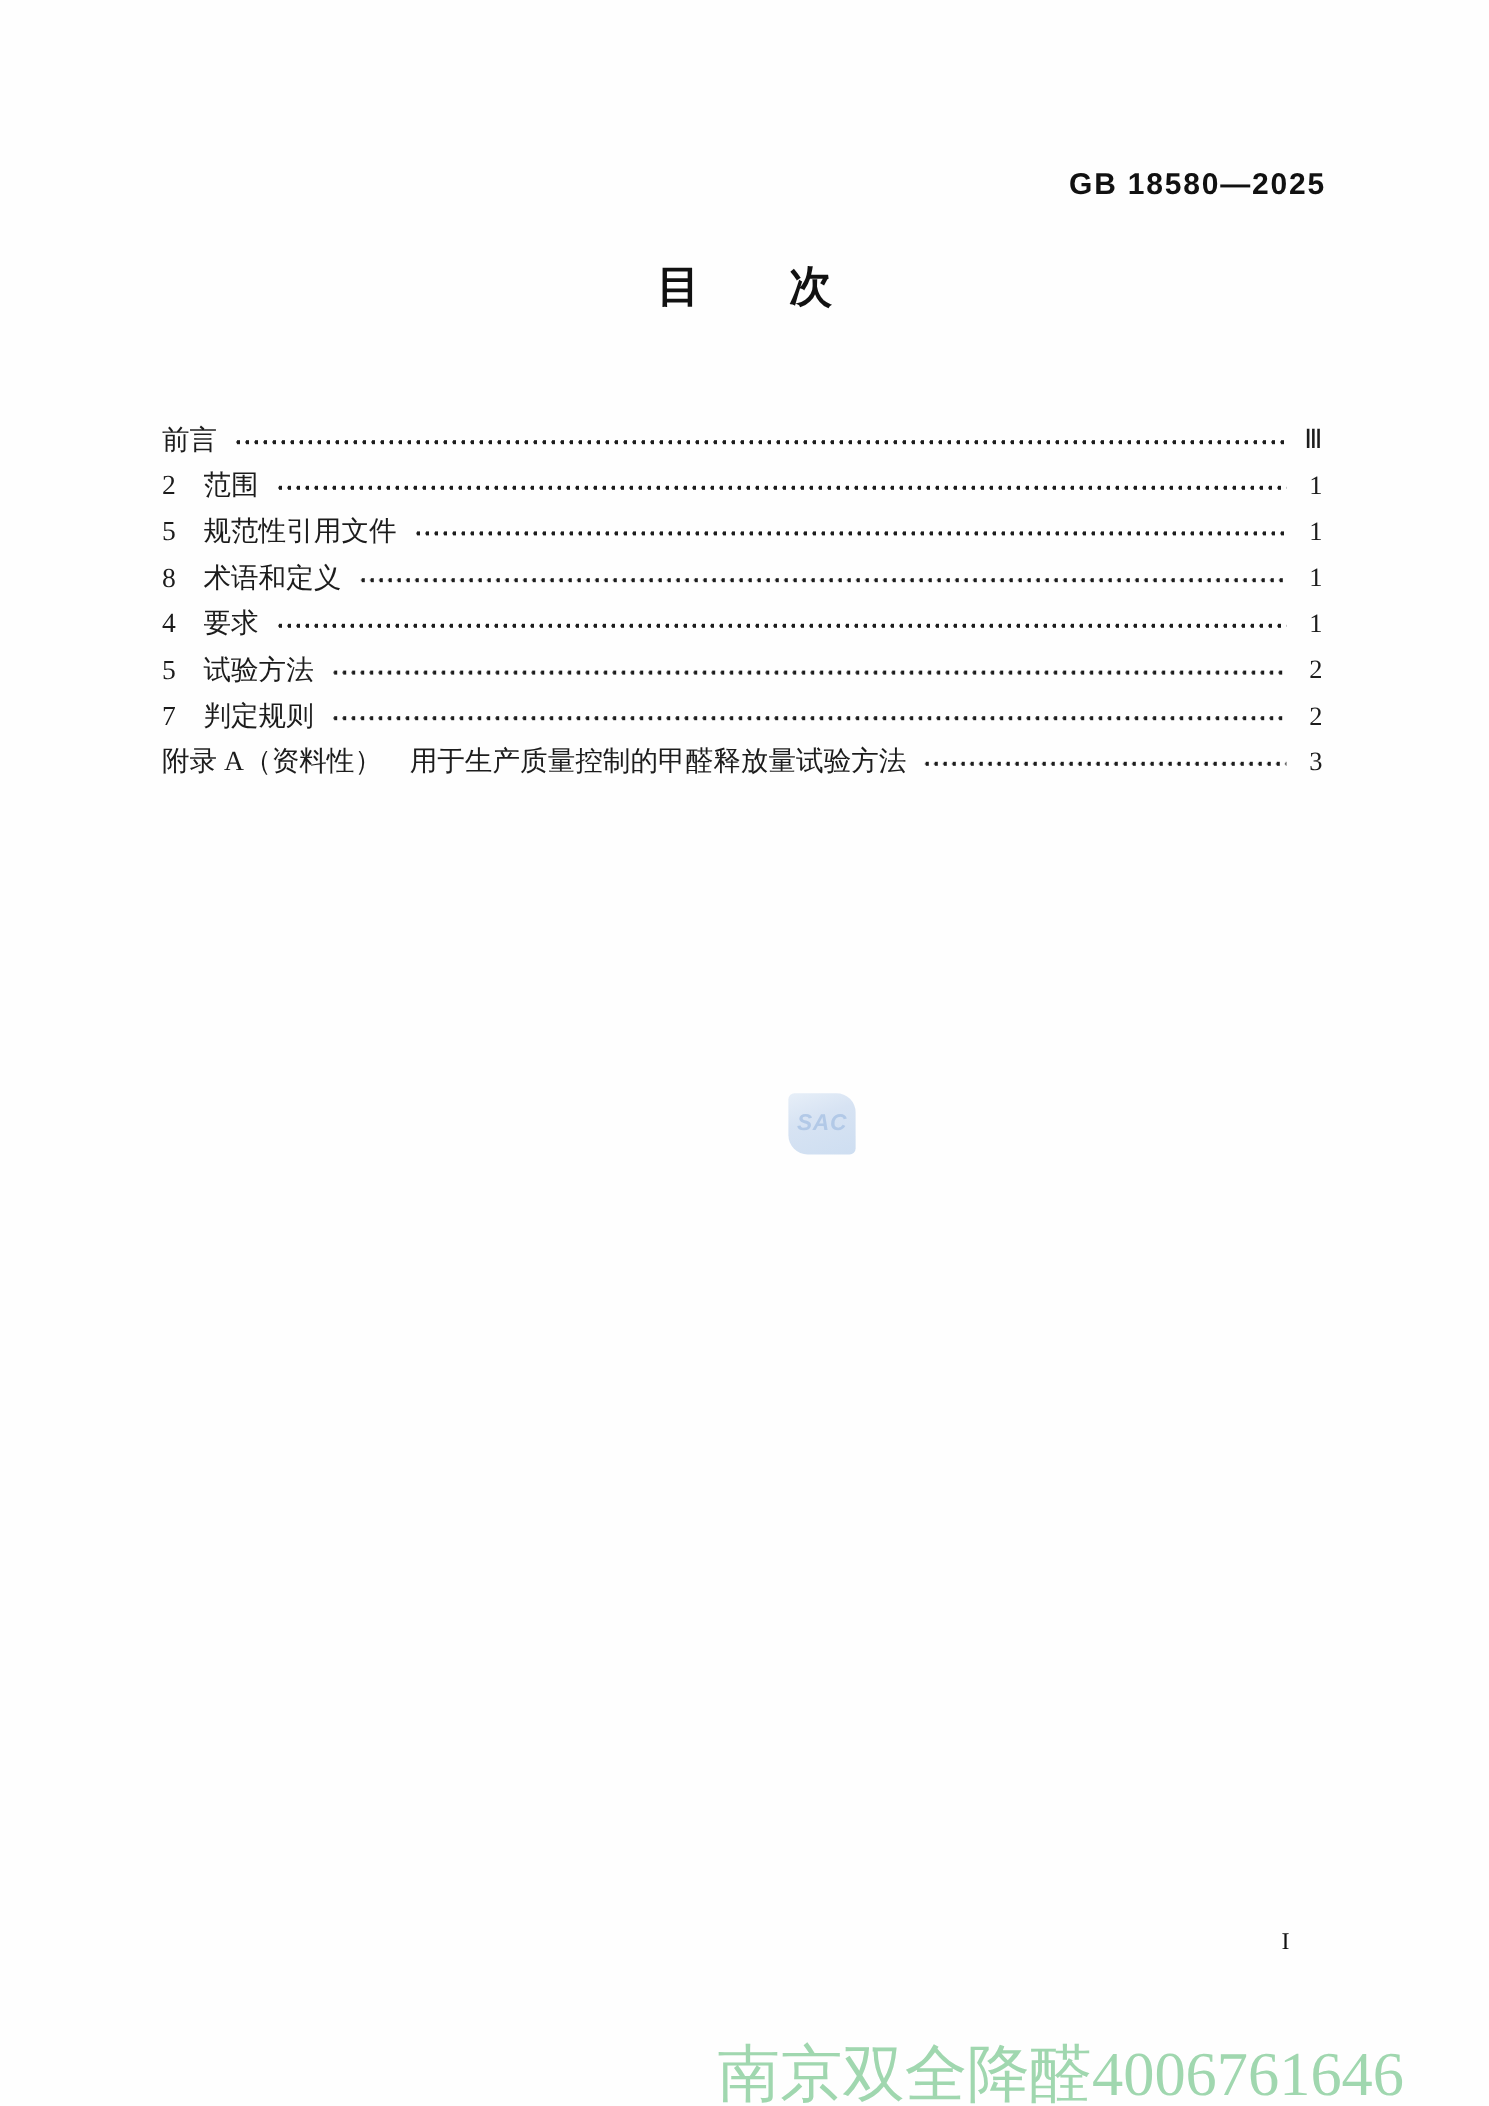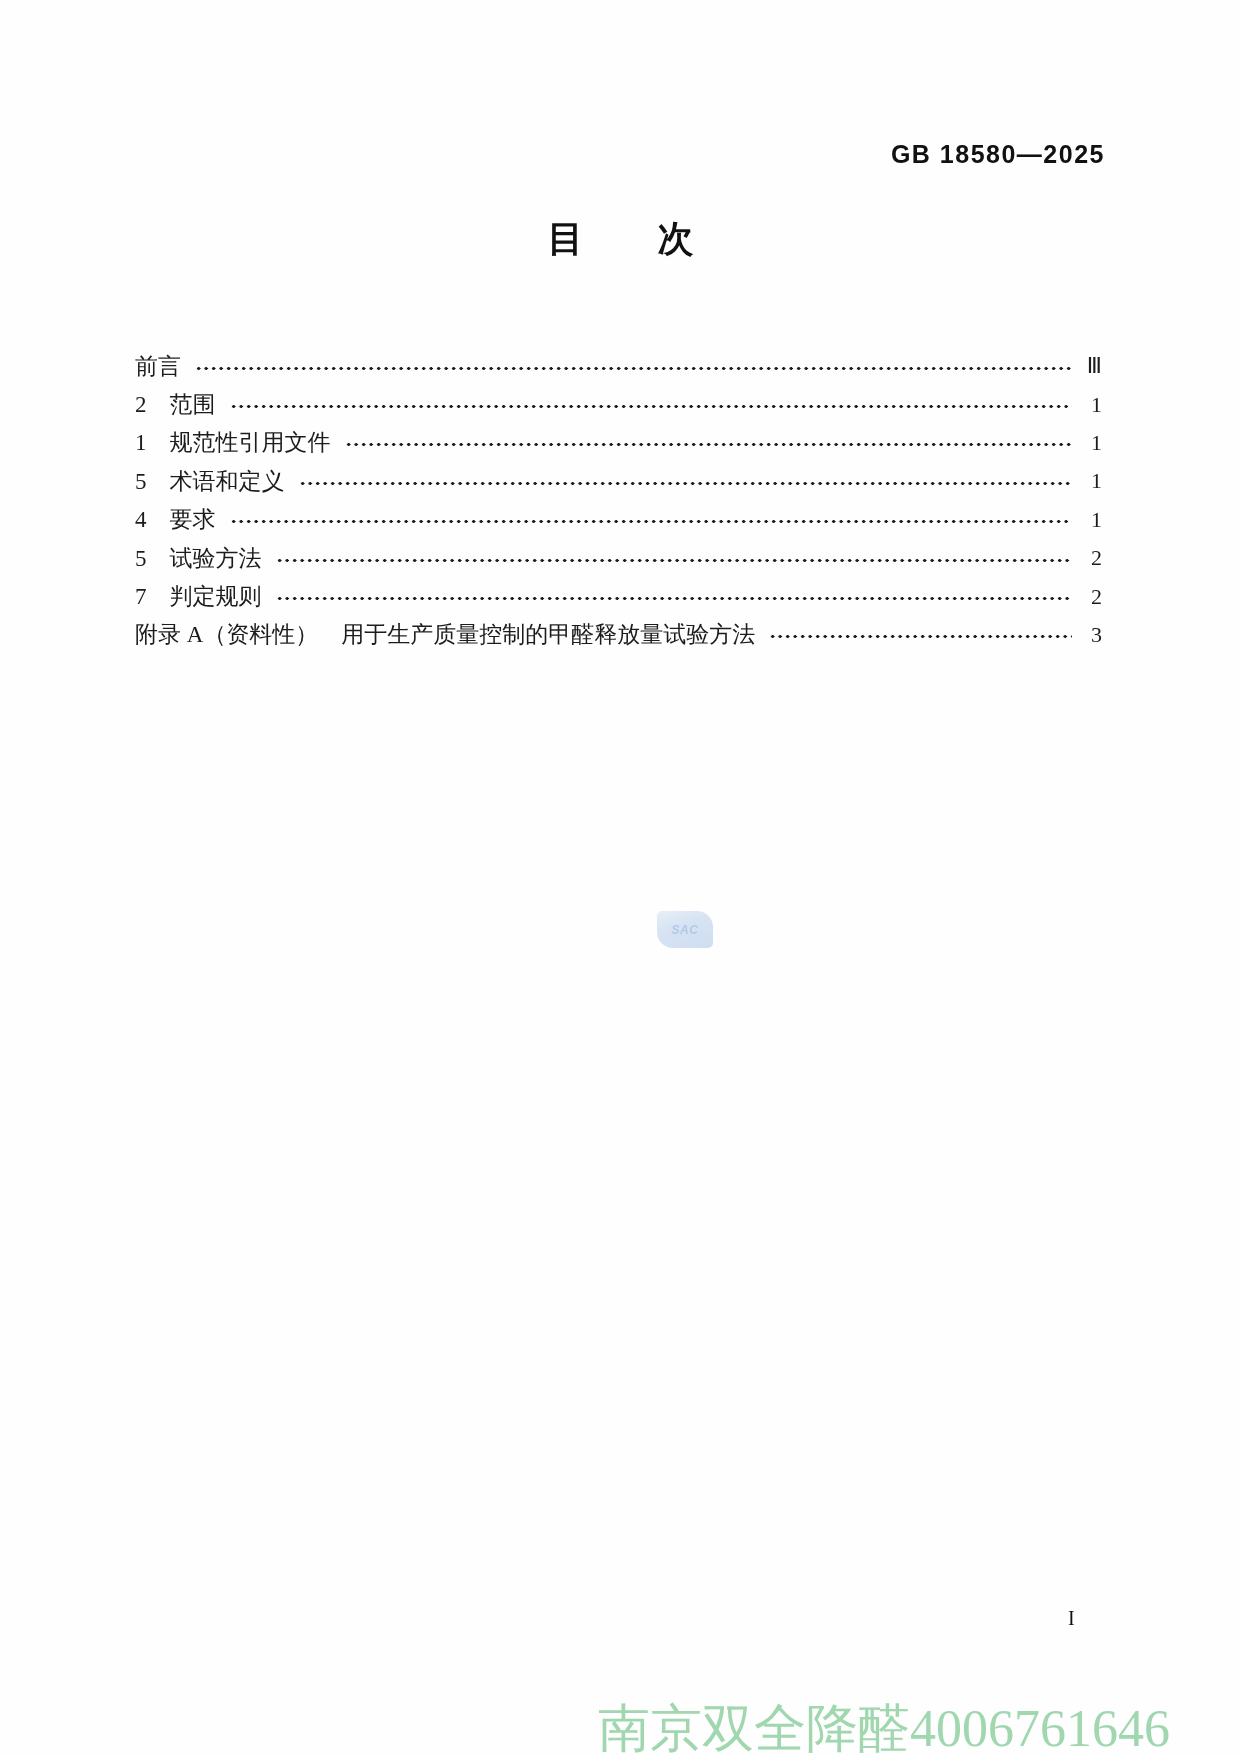--- a/index.html
+++ b/index.html
@@ -53,28 +53,28 @@
     background-repeat:repeat-x;
   }
   .toc-page{
     text-align:right;
     min-width:18px;
     font-size:22px;
   }
   .sac-wm{
     position:absolute;
     left:657px;top:911px;
-    width:56px;height:37px;
+    width:56px;height:51px;
     background:linear-gradient(160deg,#e7eff8 0%,#d7e3f3 40%,#cedef1 100%);
     border-radius:5px 16px 5px 16px;
     display:flex;align-items:center;justify-content:center;
     font-family:"Liberation Sans", sans-serif;
     font-style:italic;
     font-weight:bold;
-    font-size:12px;
+    font-size:19px;
     letter-spacing:0.5px;
     color:#b2c9e7;
   }
   .footer-page-num{
     position:absolute;
     left:1068px;top:1607px;
     font-size:20px;
     color:#111;
   }
   .bottom-wm{
@@ -104,26 +104,26 @@
       <span class="toc-label">前言</span>
       <span class="leader"></span>
       <span class="toc-page">Ⅲ</span>
     </div>
       <div class="toc-row">
       <span class="toc-label">2　范围</span>
       <span class="leader"></span>
       <span class="toc-page">1</span>
     </div>
       <div class="toc-row">
-      <span class="toc-label">1　规范性引用文件</span>
+      <span class="toc-label">5　规范性引用文件</span>
       <span class="leader"></span>
       <span class="toc-page">1</span>
     </div>
       <div class="toc-row">
-      <span class="toc-label">5　术语和定义</span>
+      <span class="toc-label">8　术语和定义</span>
       <span class="leader"></span>
       <span class="toc-page">1</span>
     </div>
       <div class="toc-row">
       <span class="toc-label">4　要求</span>
       <span class="leader"></span>
       <span class="toc-page">1</span>
     </div>
       <div class="toc-row">
       <span class="toc-label">5　试验方法</span>

